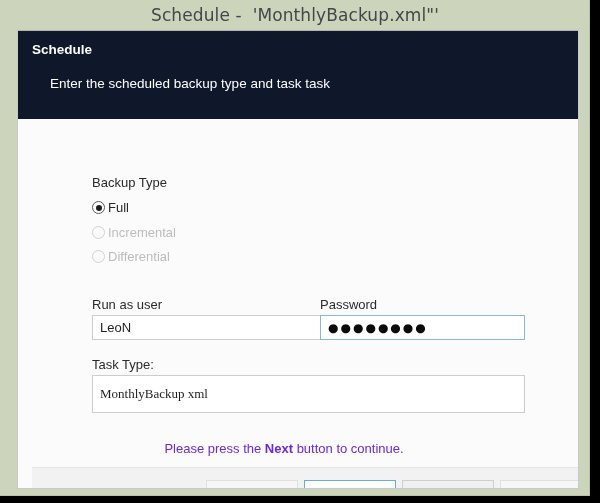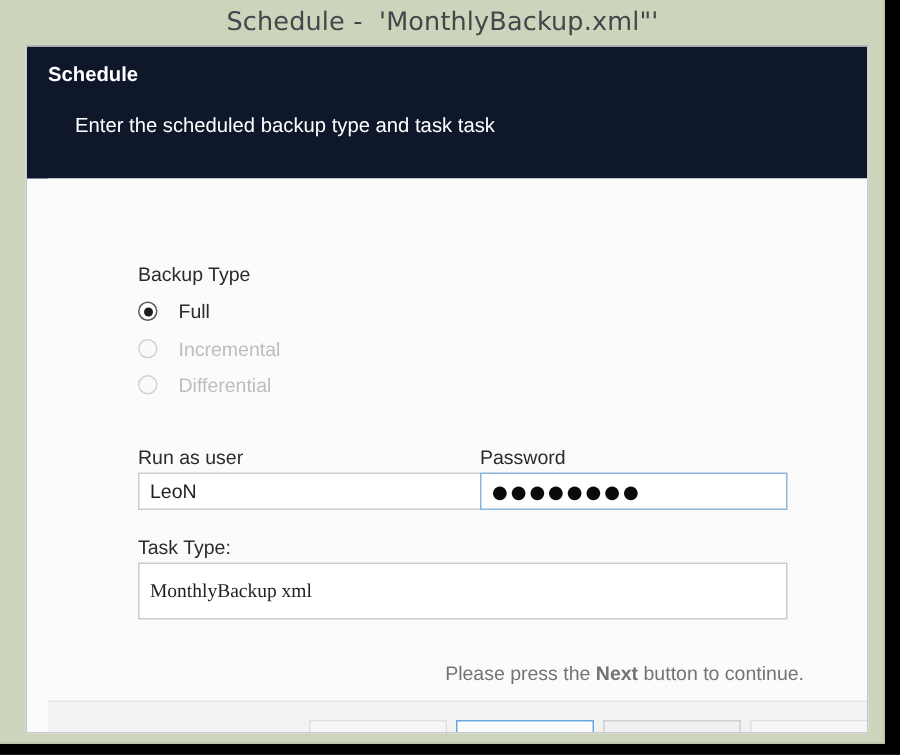--- a/index.html
+++ b/index.html
@@ -116,21 +116,21 @@
   }
 
   
   #backup-type-label { left: 60px; top: 56px; }
 
   .radio-row {
     position: absolute;
     left: 60px;
     display: flex;
     align-items: center;
-    gap: 14px;
+    gap: 3px;
   }
   #radio-full        { top: 81px; }
   #radio-incremental { top: 106px; }
   #radio-differential{ top: 130px; }
 
   .radio-mark {
     width: 13px;
     height: 13px;
     border-radius: 50%;
     box-sizing: border-box;
@@ -193,23 +193,23 @@
 
   #label-task-name   { left: 60px; top: 238px; }
   #input-task-name   { left: 60px; top: 256px; width: 433px; height: 38px; font-family: Liberation Serif, serif; }
 
   
   #instruction {
     position: absolute;
     left: 0;
     top: 322px;
     width: 504px;
-    text-align: right;
-    font-size: 13px;
-    color: #737373;
+    text-align: center;
+    font-size: 13px;
+    color: #6d28d9;
     font-family: "Liberation Sans", sans-serif;
   }
   #instruction b { font-weight: bold; }
 
   
   #button-divider {
     position: absolute;
     left: 0;
     top: 348px;
     width: 560px;

